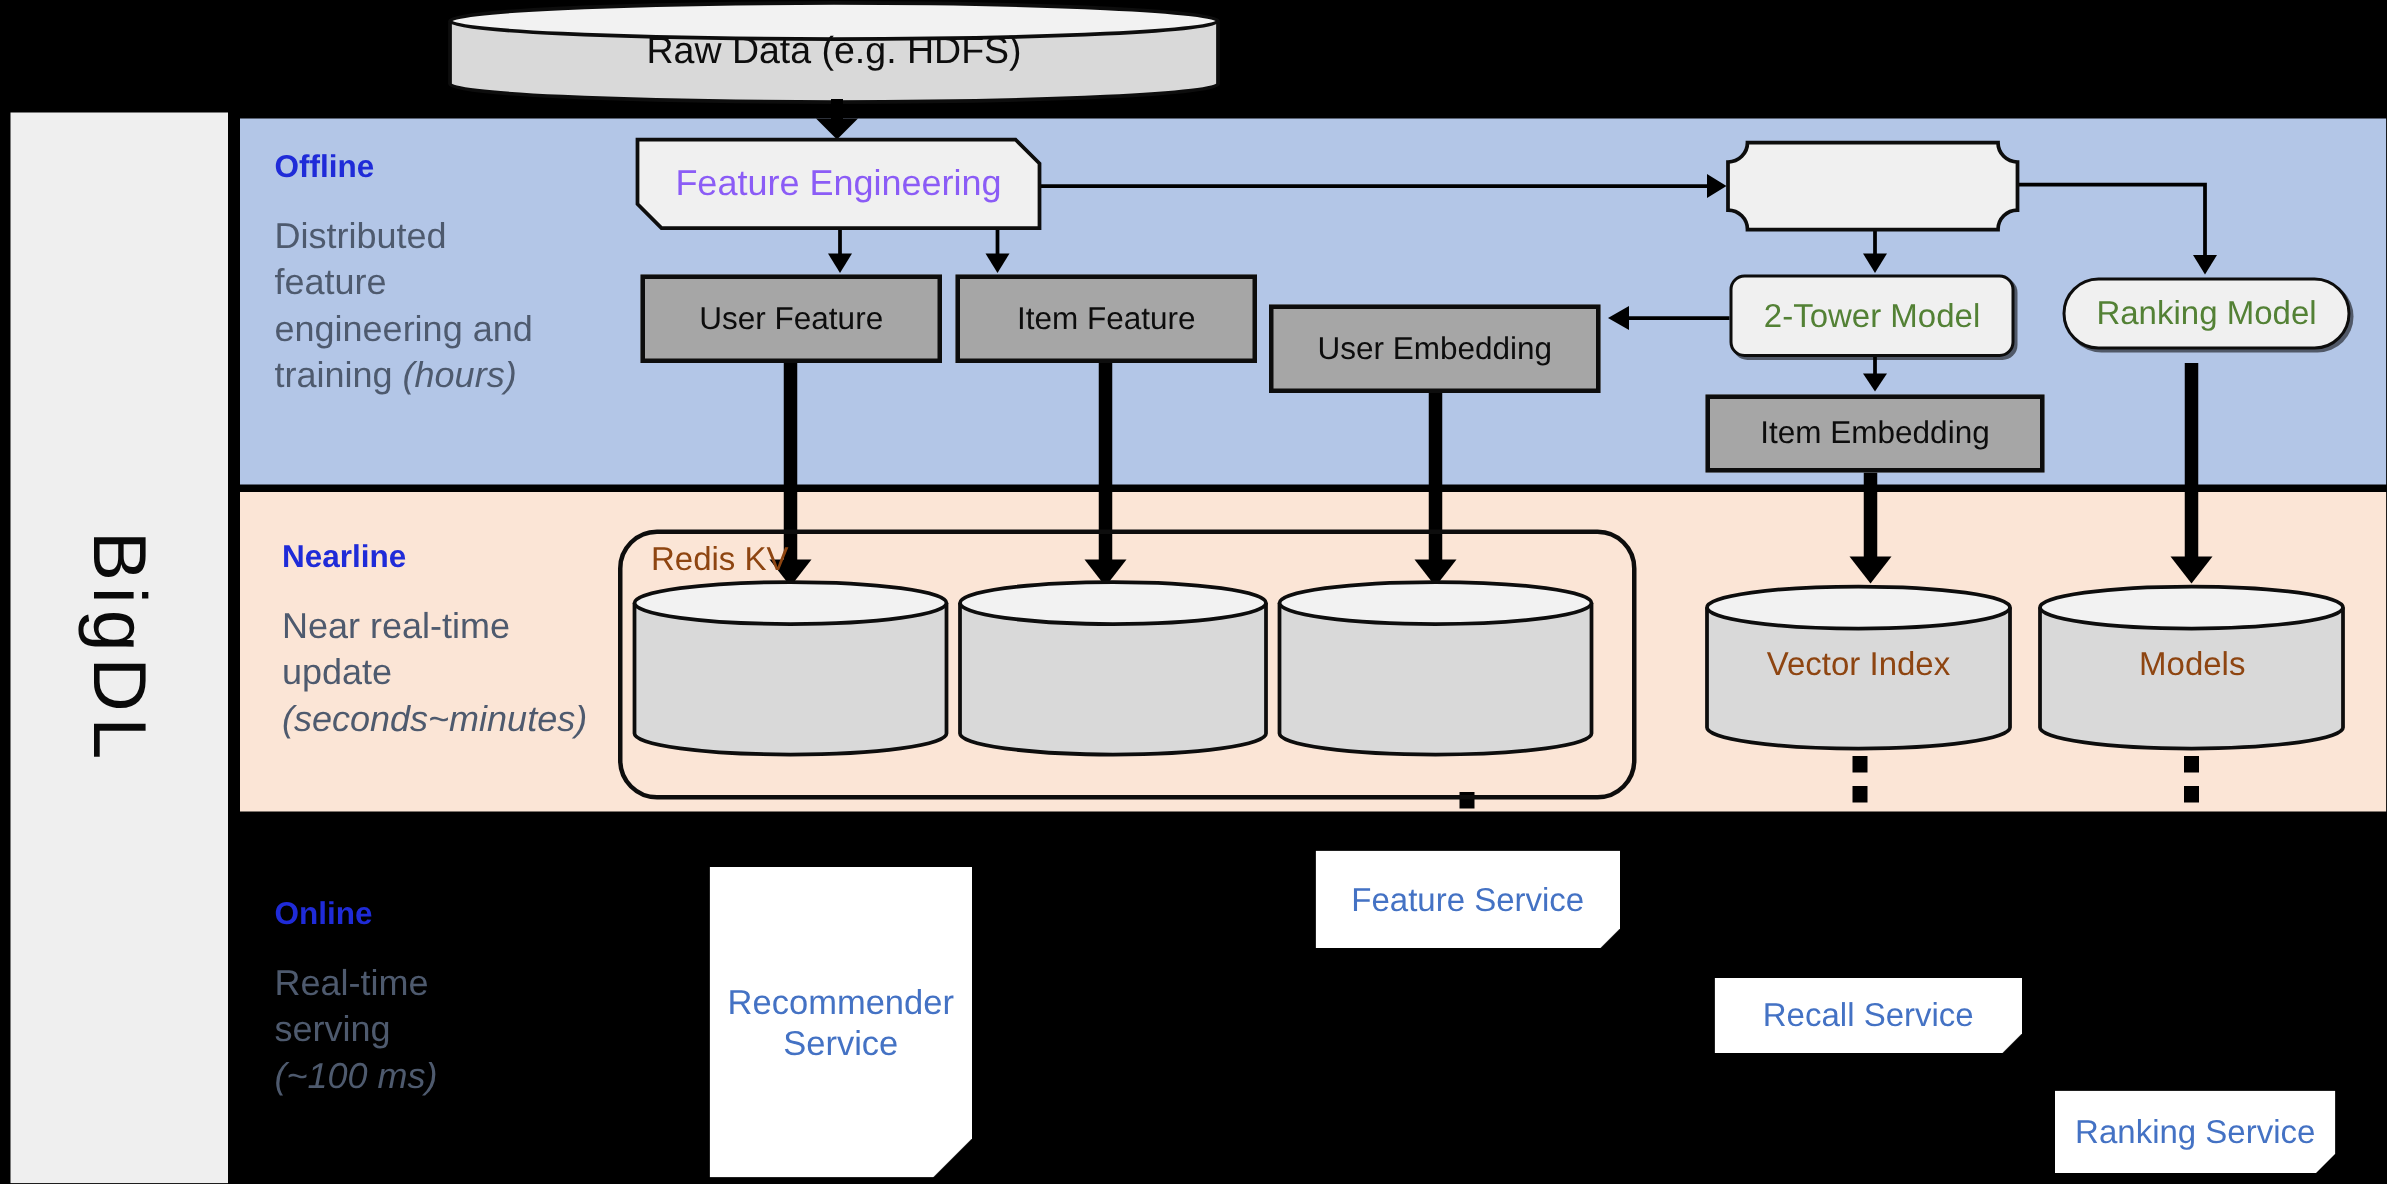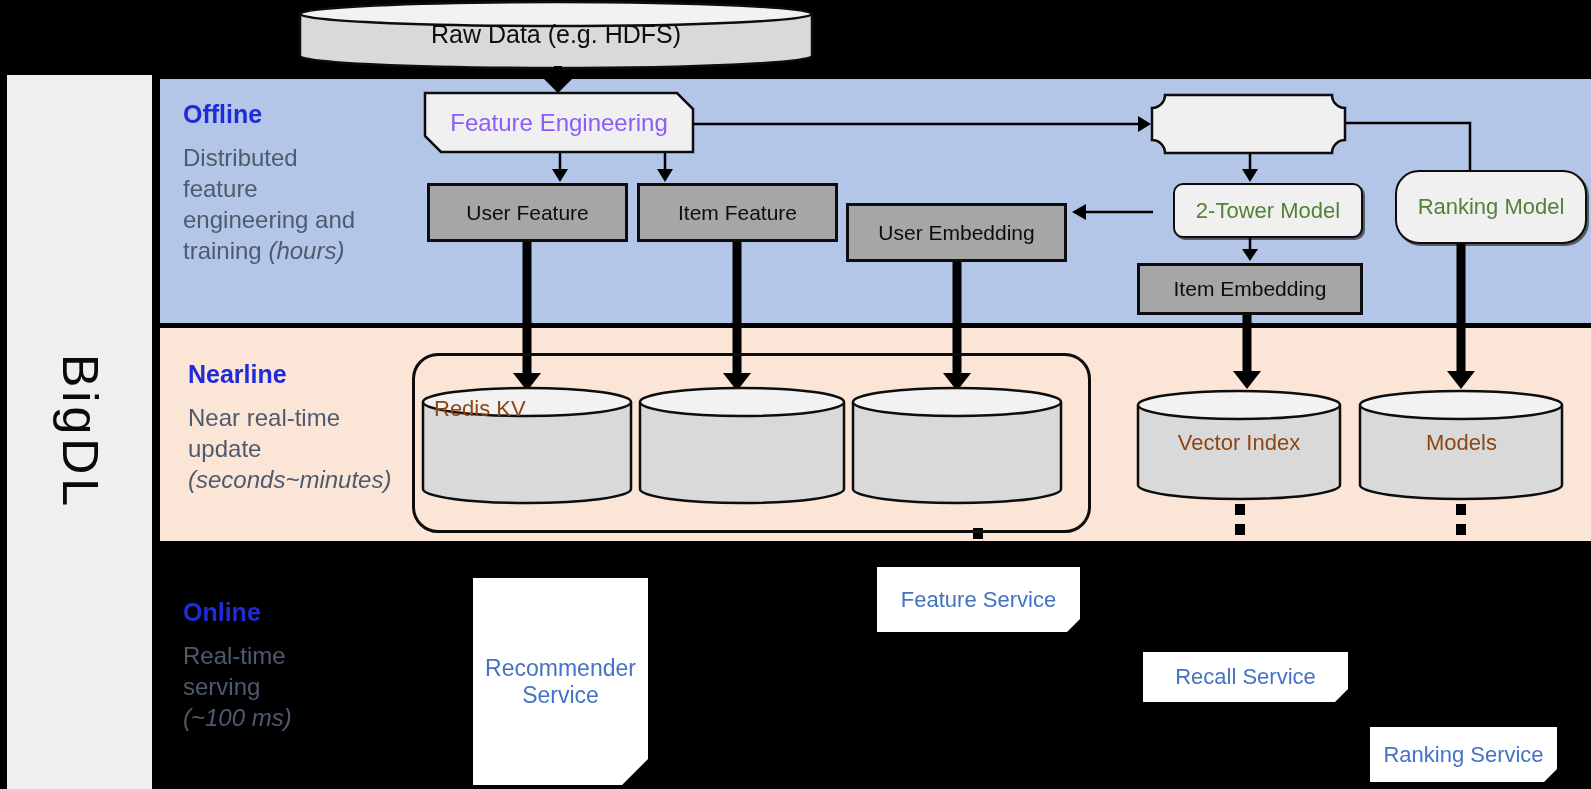--- a/index.html
+++ b/index.html
@@ -10,49 +10,49 @@
   #left-bar{left:7px;top:75px;width:145px;height:714px;background:#efefef;
             display:flex;align-items:center;justify-content:center;}
   #brand{writing-mode:vertical-rl;text-orientation:mixed;font-size:50px;color:#0a0a0a;
          letter-spacing:4px;}
   
   #band-offline{left:160px;top:79px;width:1431px;height:244px;background:#b3c6e7;}
   #band-nearline{left:160px;top:328px;width:1431px;height:213px;background:#fbe5d6;}
   
   #shapes{left:0;top:0;width:1591px;height:789px;}
   
-  .lane-title{font-size:25px;font-weight:bold;color:#1f2bd8;}
+  .lane-title{font-size:21px;font-weight:bold;color:#1f2bd8;}
   .lane-sub{font-size:24px;line-height:31px;color:#4e5a6e;white-space:pre-line;}
   .lane-sub .it{font-style:italic;}
   #offline-title{left:183px;top:100px;}
   #offline-sub{left:183px;top:142px;}
   #nearline-title{left:188px;top:360px;}
   #nearline-sub{left:188px;top:402px;}
   #online-title{left:183px;top:598px;}
   #online-sub{left:183px;top:640px;}
   
   .node{display:flex;align-items:center;justify-content:center;text-align:center;
         box-sizing:border-box;}
   .gray-box{background:#a6a6a6;border:3px solid #0d0d0d;color:#0d0d0d;font-size:21px;}
   #user-feature{left:427px;top:183px;width:201px;height:59px;}
   #item-feature{left:637px;top:183px;width:201px;height:59px;}
   #user-embedding{left:846px;top:183px;width:221px;height:59px;margin-top:20px;}
   #item-embedding{left:1137px;top:263px;width:226px;height:52px;}
   .round-box{background:#f0f0f0;border:2.5px solid #0d0d0d;border-radius:10px;
-             color:#538135;font-size:22px;box-shadow:2px 2px 0 rgba(0,0,0,.55);margin-left:20px;}
+             color:#538135;font-size:22px;box-shadow:2px 2px 0 rgba(0,0,0,.55);}
   #two-tower{left:1153px;top:183px;width:190px;height:55px;}
-  #ranking-model{left:1375px;top:170px;width:192px;height:74px;border-radius:24px;}
+  #ranking-model{left:1375px;top:185px;width:192px;height:48px;border-radius:24px;}
   
   #fe-label{left:425px;top:93px;width:268px;height:59px;color:#8b5cf6;font-size:24px;}
   #dnn-label{left:1152px;top:95px;width:193px;height:58px;color:#4472c4;font-size:22px;}
   #raw-label{left:300px;top:6px;width:512px;height:56px;color:#0d0d0d;font-size:25px;}
   
   #redis-kv{left:412px;top:353px;width:673px;height:174px;border:3px solid #0d0d0d;
             border-radius:26px;}
-  #redis-label{left:434px;top:360px;font-size:22px;color:#8e4511;margin-top:36px;}
+  #redis-label{left:434px;top:360px;font-size:22px;color:#8e4511;}
   .cyl-label{font-size:22px;color:#8e4511;text-align:center;}
   #vector-index-label{left:1138px;top:430px;width:202px;}
   #models-label{left:1360px;top:430px;width:203px;}
   
   .svc{background:#fff;color:#4472c4;font-size:22px;
        clip-path:polygon(0 0,100% 0,100% calc(100% - 13px),calc(100% - 13px) 100%,0 100%);}
   .svc .fold{position:absolute;right:0;bottom:0;width:13px;height:13px;
        background:#9b9b9b;clip-path:polygon(0 100%,100% 0,100% 100%);}
   #feature-service{left:877px;top:567px;width:203px;height:65px;}
   #recall-service{left:1143px;top:652px;width:205px;height:50px;}

